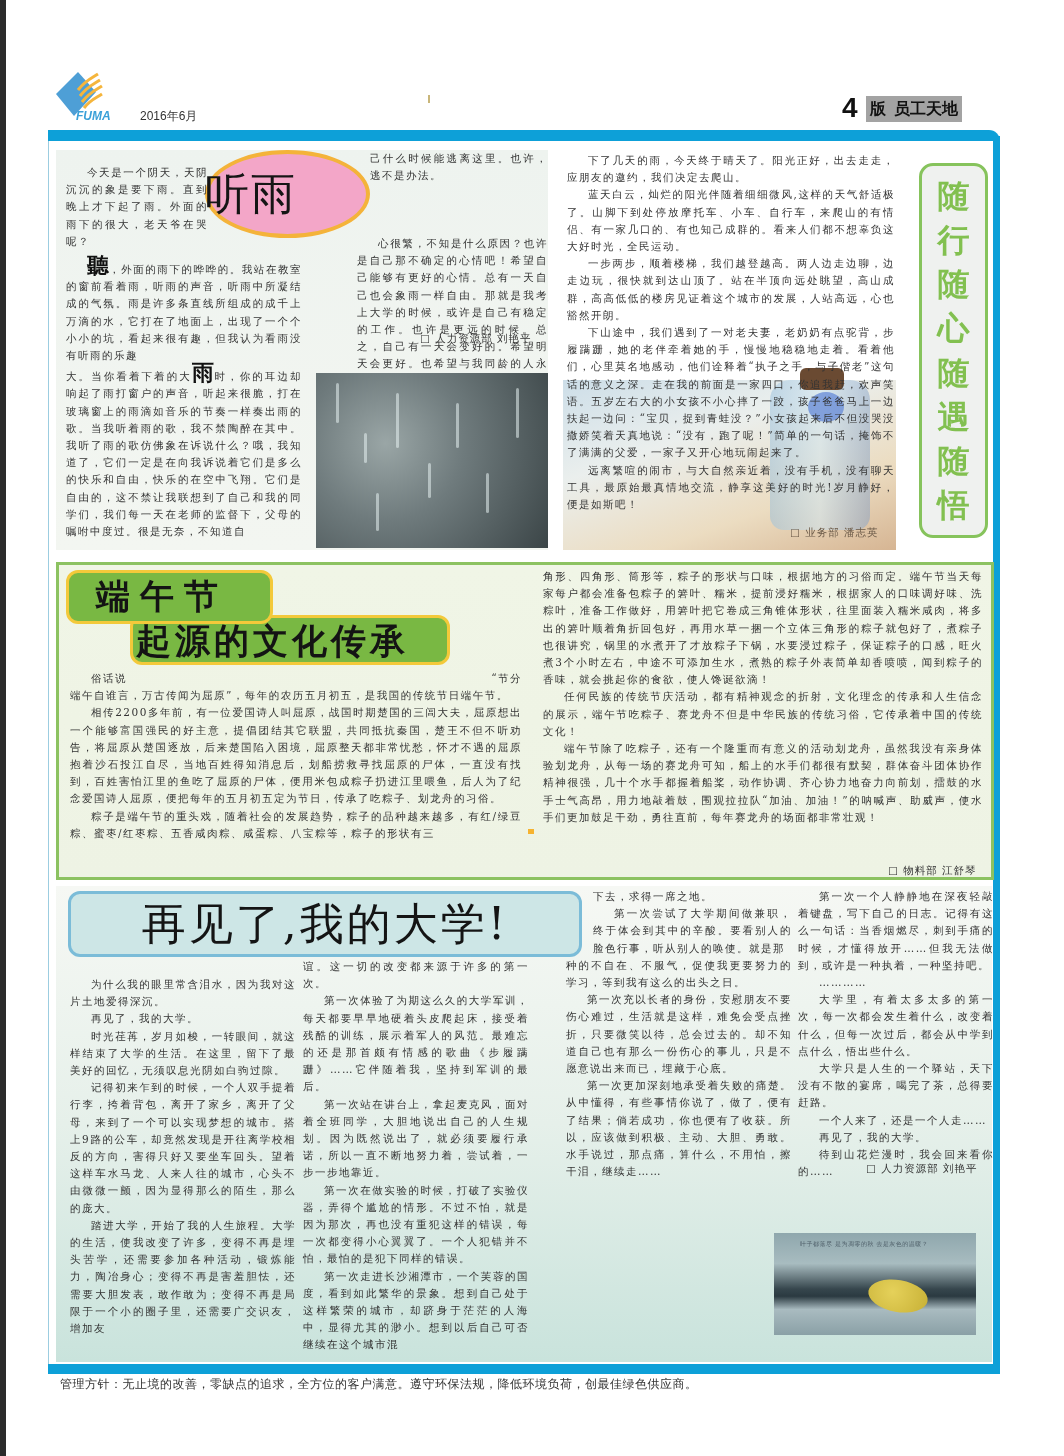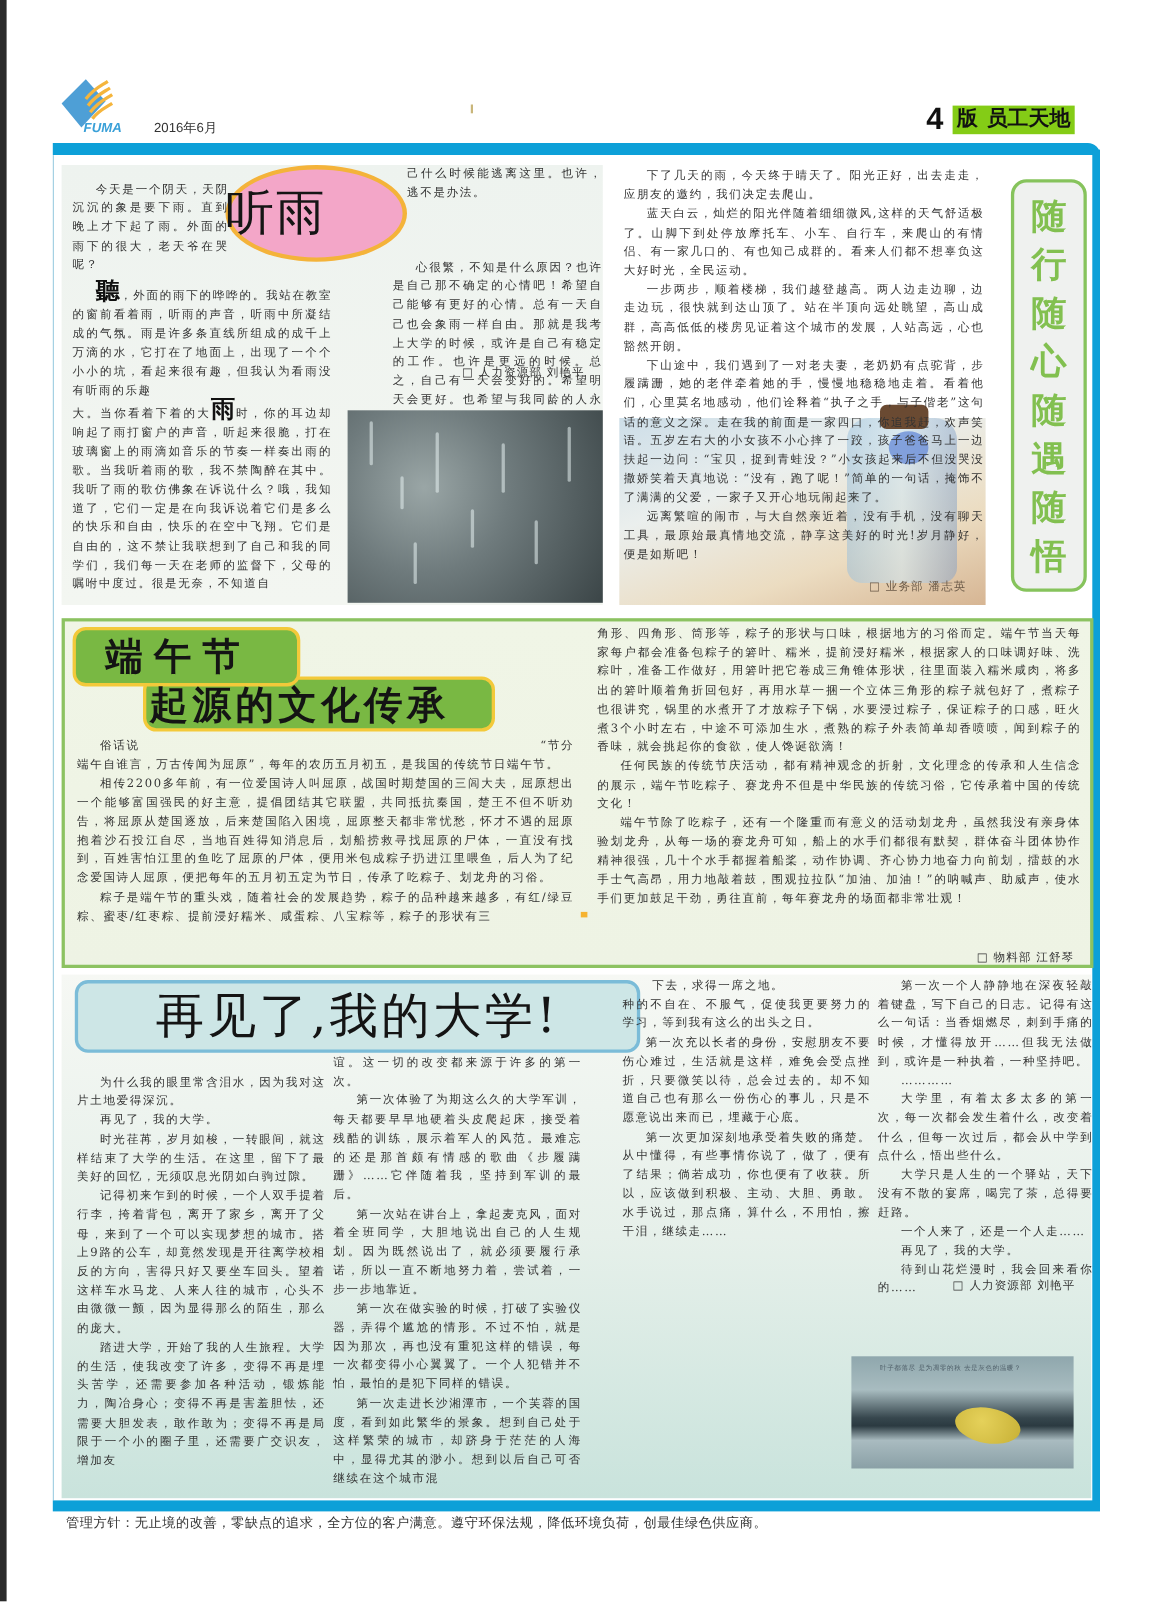--- a/index.html
+++ b/index.html
@@ -6,21 +6,21 @@
   html, body { width: 1064px; height: 1456px; background: #ffffff; overflow: hidden; }
   body { position: relative; font-family: "DejaVu Serif", "Liberation Serif", serif; color: #2a2a2a; }
   .abs { position: absolute; }
   .left-edge { left: 0; top: 0; width: 6px; height: 1456px; background: #2b2b2b; }
 
   
   .logo { left: 52px; top: 70px; width: 80px; height: 52px; }
   .logo-text { left: 76px; top: 109px; font-family: "Liberation Sans", sans-serif; font-weight: bold; font-style: italic; font-size: 12px; color: #3aa0d8; }
   .date { left: 140px; top: 108px; font-family: "Liberation Sans", sans-serif; font-size: 12px; color: #333; }
   .page-no { left: 842px; top: 92px; font-family: "Liberation Sans", sans-serif; font-weight: bold; font-size: 28px; color: #111; }
-  .section-tag { left: 866px; top: 96px; background: #84cc16; padding: 0 4px; height: 26px; line-height: 26px; font-family: "Liberation Sans", sans-serif; font-weight: bold; font-size: 19px; color: #111; }
+  .section-tag { left: 866px; top: 96px; background: #a3a3a3; padding: 0 4px; height: 26px; line-height: 26px; font-family: "Liberation Sans", sans-serif; font-weight: bold; font-size: 16px; color: #111; }
   .section-tag .pre { margin-right: 8px; }
   .mini-mark { left: 428px; top: 95px; width: 2px; height: 8px; background: #c9b67a; }
 
   
   .frame-top { left: 48px; top: 130px; width: 952px; height: 11px; background: #0da0d8; border-top-right-radius: 18px; }
   .frame-bottom { left: 48px; top: 1364px; width: 952px; height: 10px; background: #0da0d8; }
   .frame-right { left: 993px; top: 136px; width: 7px; height: 1230px; background: #0da0d8; }
   .frame-left { left: 48px; top: 141px; width: 1px; height: 1223px; background: #9ccde0; }
 
   .body-text { font-size: 10.5px; line-height: 17.2px; letter-spacing: 1.5px; text-align: justify; color: #333; }
@@ -164,21 +164,21 @@
 <div class="abs a3-title1"></div>
 <div class="abs a3-title1-text">端午节</div>
 <div class="abs a3-title2-text">起源的文化传承</div>
 <div class="abs body-text a3-col1">
   <p style="display:flex;justify-content:space-between;">
       <span>俗话说</span>
       <span>“节分</span>
     </p>
   <p class="noindent">端午自谁言，万古传闻为屈原”，每年的农历五月初五，是我国的传统节日端午节。</p>
   <p>相传2200多年前，有一位爱国诗人叫屈原，战国时期楚国的三闾大夫，屈原想出一个能够富国强民的好主意，提倡团结其它联盟，共同抵抗秦国，楚王不但不听劝告，将屈原从楚国逐放，后来楚国陷入困境，屈原整天都非常忧愁，怀才不遇的屈原抱着沙石投江自尽，当地百姓得知消息后，划船捞救寻找屈原的尸体，一直没有找到，百姓害怕江里的鱼吃了屈原的尸体，便用米包成粽子扔进江里喂鱼，后人为了纪念爱国诗人屈原，便把每年的五月初五定为节日，传承了吃粽子、划龙舟的习俗。</p>
-  <p>粽子是端午节的重头戏，随着社会的发展趋势，粽子的品种越来越多，有红/绿豆粽、蜜枣/红枣粽、提前浸好糯米、咸蛋粽、八宝粽等，粽子的形状有三</p>
+  <p>粽子是端午节的重头戏，随着社会的发展趋势，粽子的品种越来越多，有红/绿豆粽、蜜枣/红枣粽、五香咸肉粽、咸蛋粽、八宝粽等，粽子的形状有三</p>
 </div>
 <div class="abs a3-marker"></div>
 <div class="abs body-text a3-col2">
   <p class="noindent">角形、四角形、筒形等，粽子的形状与口味，根据地方的习俗而定。端午节当天每家每户都会准备包粽子的箬叶、糯米，提前浸好糯米，根据家人的口味调好味、洗粽叶，准备工作做好，用箬叶把它卷成三角锥体形状，往里面装入糯米咸肉，将多出的箬叶顺着角折回包好，再用水草一捆一个立体三角形的粽子就包好了，煮粽子也很讲究，锅里的水煮开了才放粽子下锅，水要浸过粽子，保证粽子的口感，旺火煮3个小时左右，中途不可添加生水，煮熟的粽子外表简单却香喷喷，闻到粽子的香味，就会挑起你的食欲，使人馋诞欲滴！</p>
   <p>任何民族的传统节庆活动，都有精神观念的折射，文化理念的传承和人生信念的展示，端午节吃粽子、赛龙舟不但是中华民族的传统习俗，它传承着中国的传统文化！</p>
   <p>端午节除了吃粽子，还有一个隆重而有意义的活动划龙舟，虽然我没有亲身体验划龙舟，从每一场的赛龙舟可知，船上的水手们都很有默契，群体奋斗团体协作精神很强，几十个水手都握着船桨，动作协调、齐心协力地奋力向前划，擂鼓的水手士气高昂，用力地敲着鼓，围观拉拉队“加油、加油！”的呐喊声、助威声，使水手们更加鼓足干劲，勇往直前，每年赛龙舟的场面都非常壮观！</p>
 </div>
 <div class="abs a3-author">□ 物料部 江舒琴</div>
 
 <div class="abs a4-bg"></div>
@@ -193,20 +193,21 @@
 </div>
 <div class="abs body-text a4-col2">
   <p class="noindent">谊。这一切的改变都来源于许多的第一次。</p>
   <p>第一次体验了为期这么久的大学军训，每天都要早早地硬着头皮爬起床，接受着残酷的训练，展示着军人的风范。最难忘的还是那首颇有情感的歌曲《步履蹒跚》……它伴随着我，坚持到军训的最后。</p>
   <p>第一次站在讲台上，拿起麦克风，面对着全班同学，大胆地说出自己的人生规划。因为既然说出了，就必须要履行承诺，所以一直不断地努力着，尝试着，一步一步地靠近。</p>
   <p>第一次在做实验的时候，打破了实验仪器，弄得个尴尬的情形。不过不怕，就是因为那次，再也没有重犯这样的错误，每一次都变得小心翼翼了。一个人犯错并不怕，最怕的是犯下同样的错误。</p>
   <p>第一次走进长沙湘潭市，一个芙蓉的国度，看到如此繁华的景象。想到自己处于这样繁荣的城市，却跻身于茫茫的人海中，显得尤其的渺小。想到以后自己可否继续在这个城市混</p>
 </div>
 <div class="abs body-text a4-col3">
   <p class="noindent indented">下去，求得一席之地。</p>
+  <p class="indented">第一次尝试了大学期间做兼职，终于体会到其中的辛酸。要看别人的脸色行事，听从别人的唤使。就是那</p>
   <p class="noindent">种的不自在、不服气，促使我更要努力的学习，等到我有这么的出头之日。</p>
   <p>第一次充以长者的身份，安慰朋友不要伤心难过，生活就是这样，难免会受点挫折，只要微笑以待，总会过去的。却不知道自己也有那么一份伤心的事儿，只是不愿意说出来而已，埋藏于心底。</p>
   <p>第一次更加深刻地承受着失败的痛楚。从中懂得，有些事情你说了，做了，便有了结果；倘若成功，你也便有了收获。所以，应该做到积极、主动、大胆、勇敢。水手说过，那点痛，算什么，不用怕，擦干泪，继续走……</p>
 </div>
 <div class="abs body-text a4-col4">
   <p>第一次一个人静静地在深夜轻敲着键盘，写下自己的日志。记得有这么一句话：当香烟燃尽，刺到手痛的时候，才懂得放开……但我无法做到，或许是一种执着，一种坚持吧。</p>
   <p>…………</p>
   <p>大学里，有着太多太多的第一次，每一次都会发生着什么，改变着什么，但每一次过后，都会从中学到点什么，悟出些什么。</p>
   <p>大学只是人生的一个驿站，天下没有不散的宴席，喝完了茶，总得要赶路。</p>
   <p>一个人来了，还是一个人走……</p>

